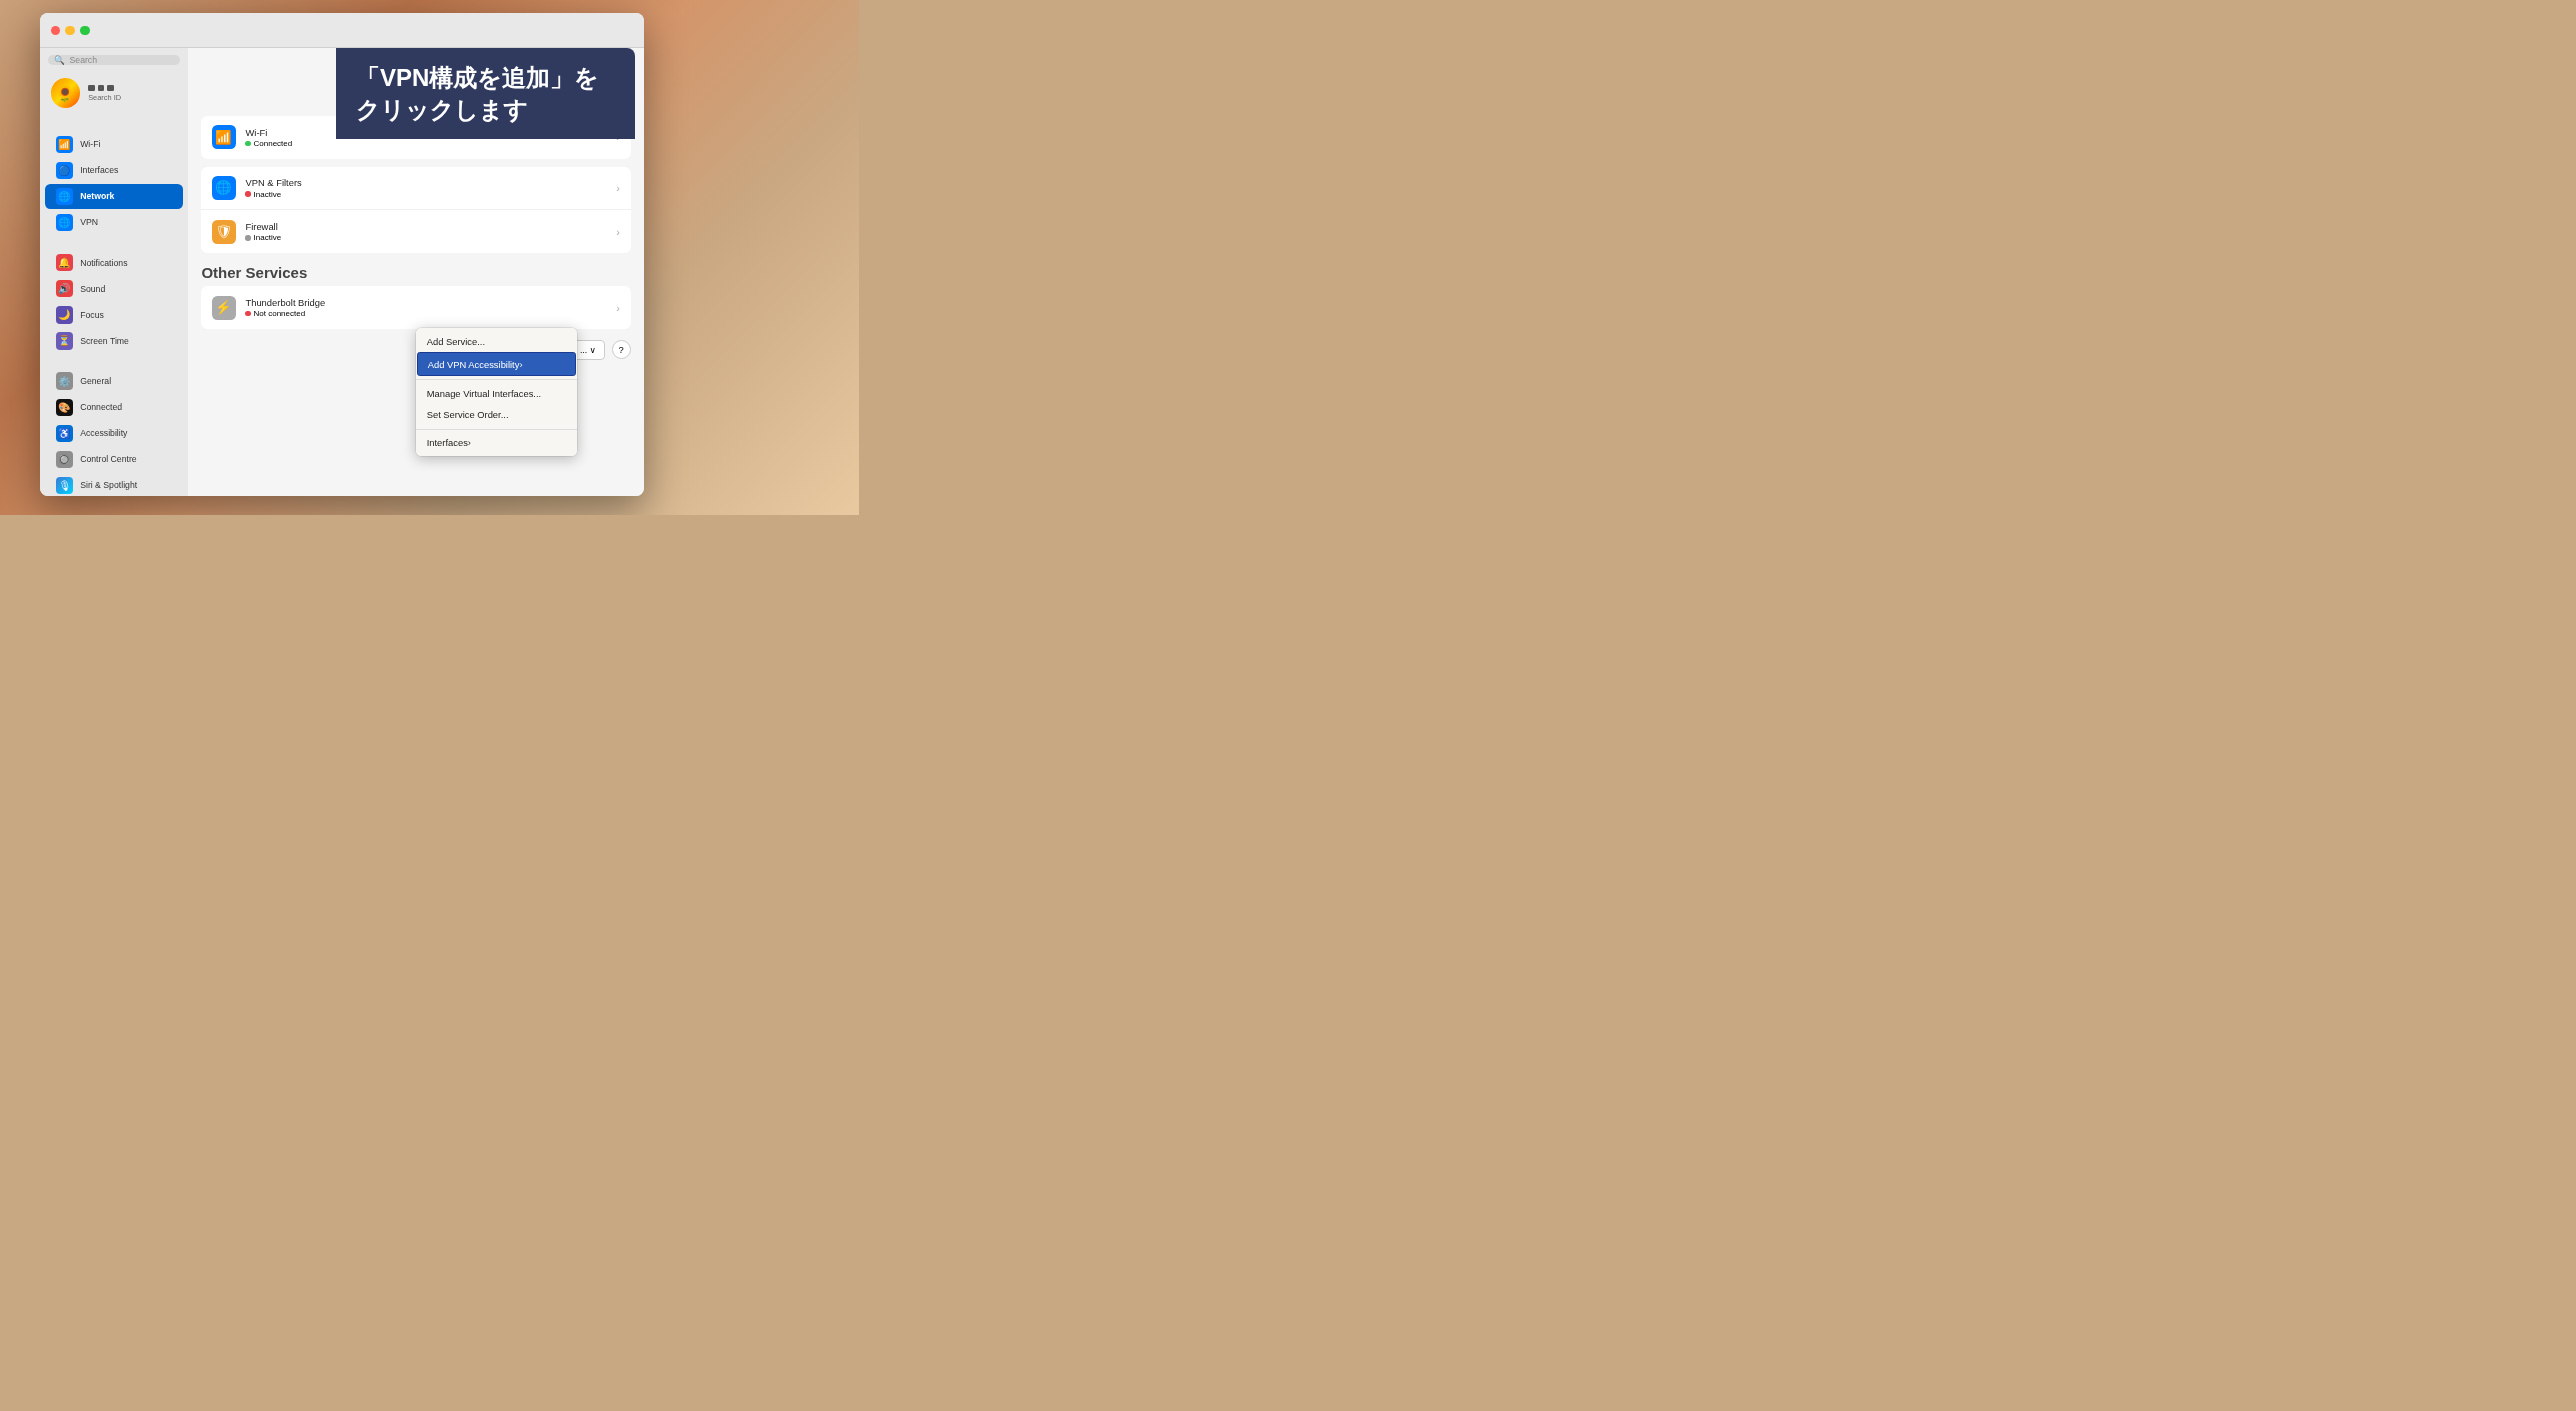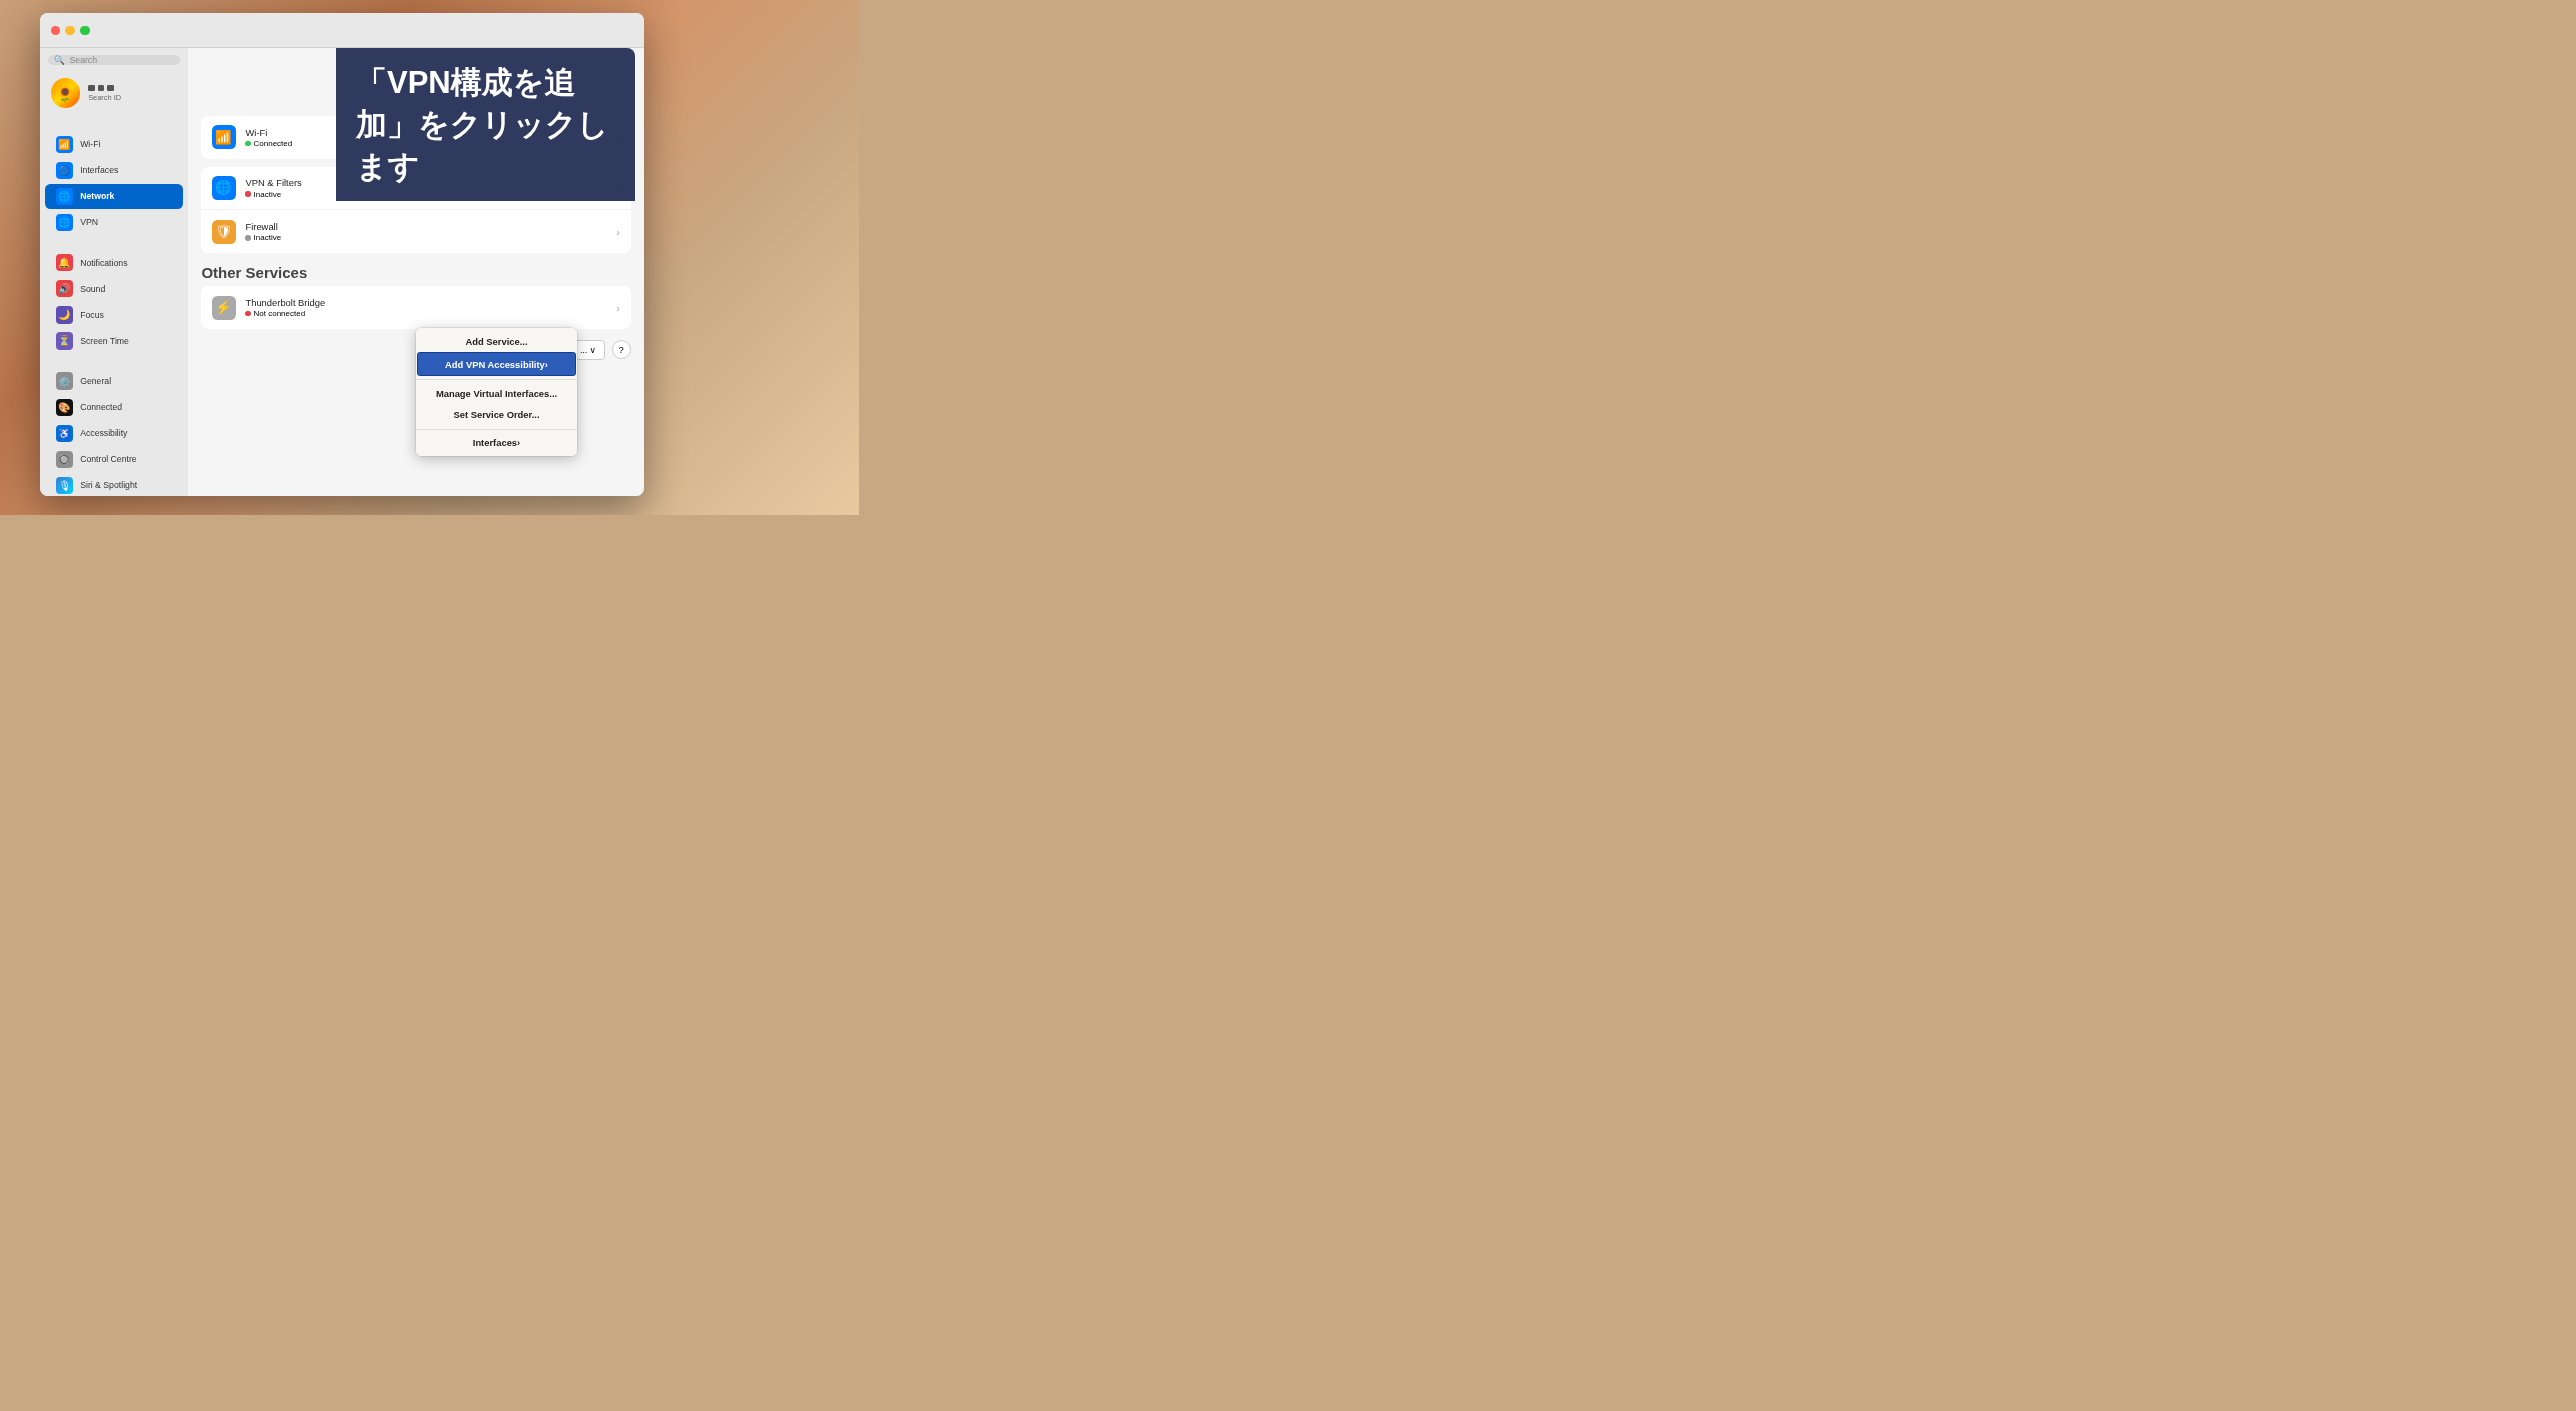--- a/index.html
+++ b/index.html
@@ -311,22 +311,21 @@
       padding: 2.7px 0;
       z-index: 100;
     }
     .context-item {
       padding: 5.4px 10.7px;
       font-size: 9.4px;
       color: #222;
       cursor: pointer;
       display: flex;
       align-items: center;
-      justify-content: center;
-      font-weight: bold;
+      justify-content: flex-start;
     }
     .context-item.highlighted {
       background: #2c5db8;
       color: white;
       border: 1.3px solid #1a3a8f;
       border-radius: 2.7px;
       margin: 0 1.3px;
       padding: 5.4px 9.4px;
     }
     .context-divider {
@@ -336,21 +335,21 @@
     }
 
     
     .annotation-banner {
       position: absolute;
       top: 0;
       left: 148px;
       right: 9px;
       background: rgba(30, 40, 80, 0.92);
       color: white;
-      font-size: 31px;
+      font-size: 24px;
       font-weight: bold;
       padding: 13.4px 20px;
       z-index: 50;
       border-radius: 0 8px 0 0;
     }
   </style>
 </head>
 <body>
 
 <div class="bg-landscape"></div>

